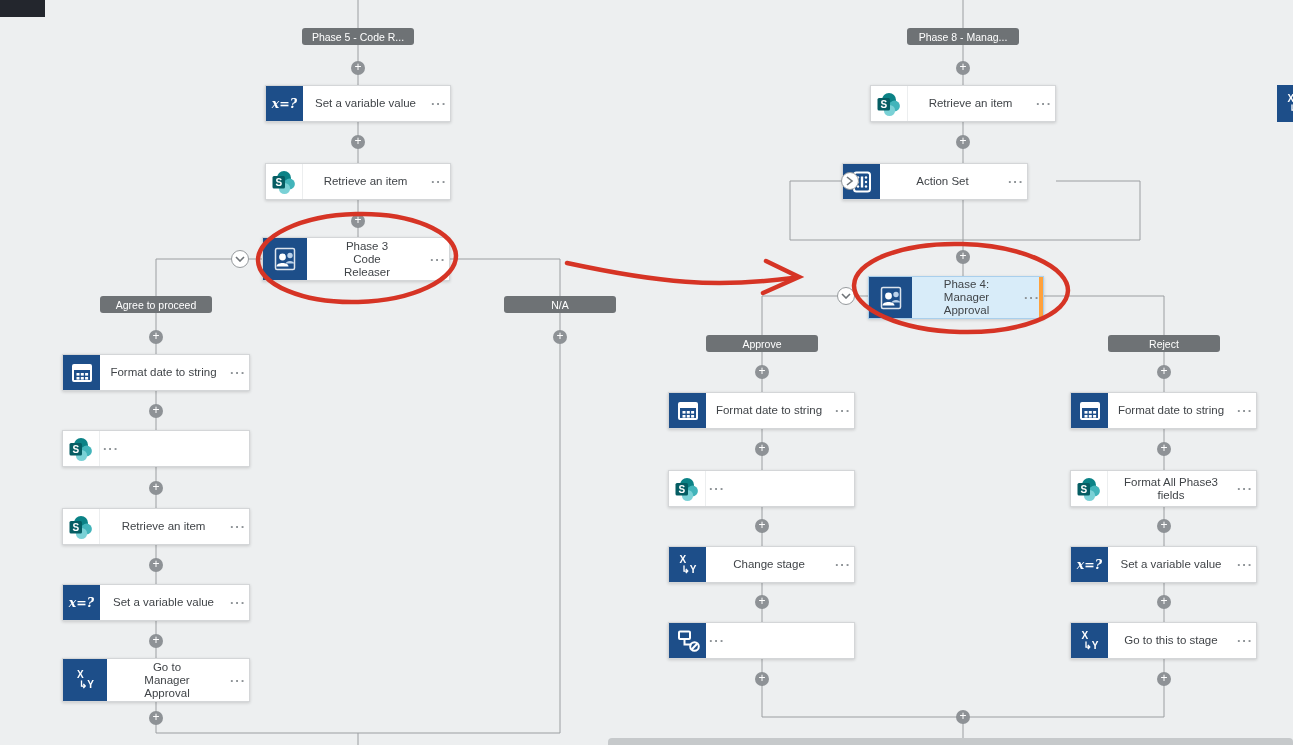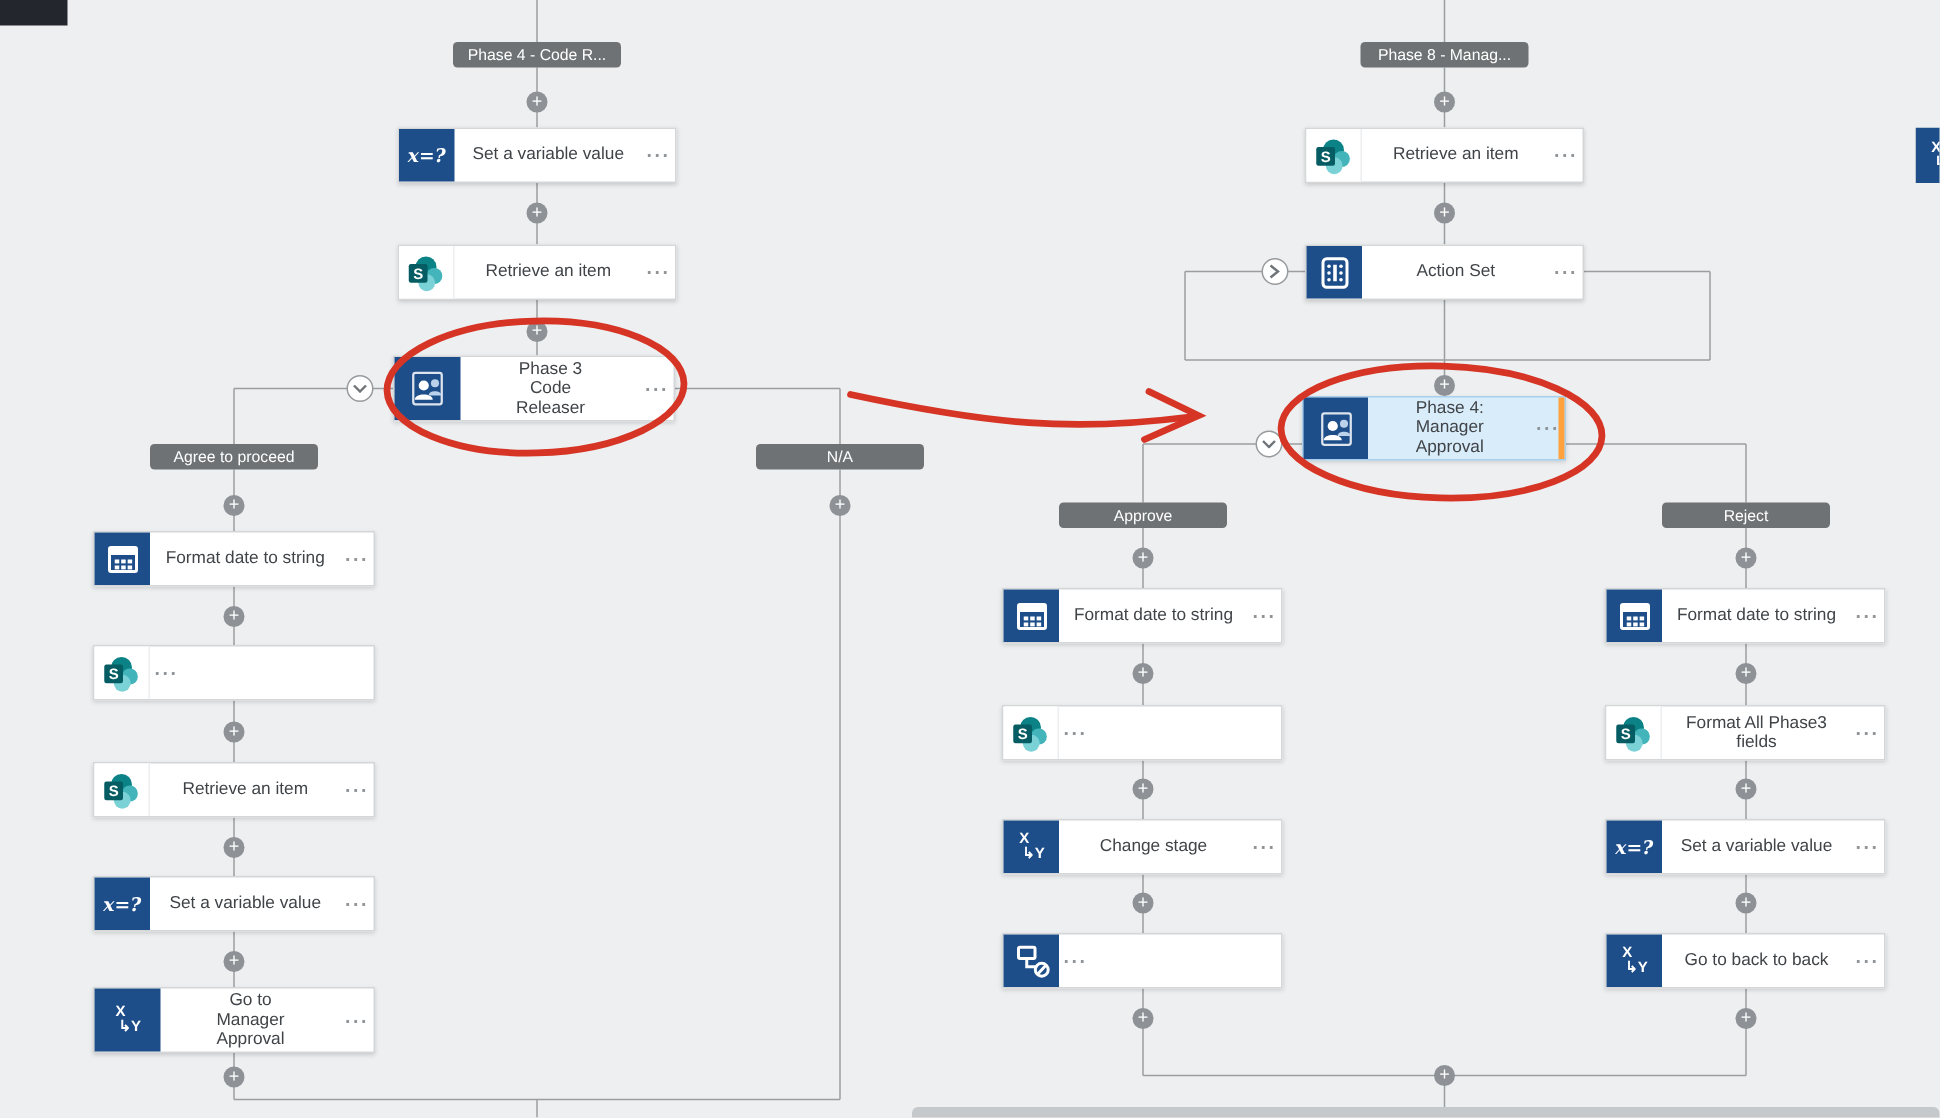--- a/index.html
+++ b/index.html
@@ -141,21 +141,21 @@
   <line x1="1164" y1="352" x2="1164" y2="392"></line>
   <line x1="1164" y1="429" x2="1164" y2="470"></line>
   <line x1="1164" y1="507" x2="1164" y2="546"></line>
   <line x1="1164" y1="583" x2="1164" y2="622"></line>
   <line x1="1164" y1="659" x2="1164" y2="717"></line>
 
   <line x1="762" y1="717" x2="1164" y2="717"></line>
   <line x1="963" y1="717" x2="963" y2="739"></line>
 </svg>
 
-<div class="pill" style="left:358px;top:28px">Phase 4 - Code R...</div>
+<div class="pill" style="left:358px;top:28px">Phase 5 - Code R...</div>
 <div class="pill" style="left:963px;top:28px">Phase 8 - Manag...</div>
 
 <div class="pill" style="left:156px;top:296px">Agree to proceed</div>
 <div class="pill" style="left:560px;top:296px">N/A</div>
 <div class="pill" style="left:762px;top:335px">Approve</div>
 <div class="pill" style="left:1164px;top:335px">Reject</div>
 
 <div class="node" style="left:265px;top:85px">
   <span class="node-icon icon-blue">
       <i class="var-glyph">x=?</i>
@@ -262,38 +262,38 @@
       <circle cx="18.5" cy="15" r="5.4" fill="#42b4ba"></circle>
       <circle cx="13.5" cy="19.5" r="5.6" fill="#7ad1d6"></circle>
       <rect x="1.5" y="7" width="12.5" height="12.5" rx="1.5" fill="#055d63"></rect>
       <text x="7.8" y="16.9" font-size="10" font-weight="bold" fill="#fff" text-anchor="middle">S</text>
     </svg>
   </span>
   <span class="node-label">Retrieve an item</span>
   <span class="node-menu">···</span>
 </div>
 
-<div class="node" style="left:870px;top:163px">
+<div class="node" style="left:842px;top:163px">
   <span class="node-icon icon-blue">
     <svg width="26" height="26" viewBox="0 0 26 26">
       <rect x="5" y="3.5" width="16" height="19" rx="2.5" fill="none" stroke="#fff" stroke-width="2"></rect>
       <line x1="13" y1="7.5" x2="13" y2="18.5" stroke="#fff" stroke-width="2.4"></line>
       <circle cx="9" cy="8.5" r="1.2" fill="#fff"></circle>
         <circle cx="9" cy="13" r="1.2" fill="#fff"></circle>
         <circle cx="9" cy="17.5" r="1.2" fill="#fff"></circle>
       <circle cx="17" cy="8.5" r="1.2" fill="#fff"></circle>
         <circle cx="17" cy="13" r="1.2" fill="#fff"></circle>
         <circle cx="17" cy="17.5" r="1.2" fill="#fff"></circle>
     </svg>
   </span>
   <span class="node-label">Action Set</span>
   <span class="node-menu">···</span>
 </div>
 
-<div class="node tall selected" style="left:868px;top:264px;width:176px;height:43px">
+<div class="node tall selected" style="left:868px;top:276px;width:176px;height:43px">
   <span class="node-icon icon-blue" style="flex-basis:43px">
     <svg width="28" height="28" viewBox="0 0 28 28">
       <rect x="4.5" y="3.5" width="19" height="21" rx="1.5" fill="none" stroke="rgba(255,255,255,.85)" stroke-width="1.5"></rect>
       <circle cx="11.5" cy="12" r="3.4" fill="#fff"></circle>
       <path d="M5.5 21.5 c0-4.6 12-4.6 12 0 z" fill="#fff"></path>
       <circle cx="19" cy="10.5" r="2.7" fill="#bcd2ea"></circle>
       <path d="M14.8 18.6 c0-3.6 8.4-3.6 8.4 0 z" fill="#bcd2ea"></path>
     </svg>
   </span>
   <span class="node-label">Phase 4: Manager Approval</span>
@@ -393,21 +393,21 @@
   <span class="node-menu">···</span>
 </div>
 
 <div class="node" style="left:1070px;top:622px;width:187px">
   <span class="node-icon icon-blue">
     <span class="stage-glyph">
         <span class="sg1">X</span>
         <span class="sg2">↳Y</span>
       </span>
   </span>
-  <span class="node-label">Go to back to back</span>
+  <span class="node-label">Go to this to stage</span>
   <span class="node-menu">···</span>
 </div>
 
 <div class="node partial" style="left:1277px;top:85px">
   <span class="node-icon icon-blue">
     <span class="stage-glyph">
         <span class="sg1">X</span>
         <span class="sg2">↳Y</span>
       </span>
   </span>

